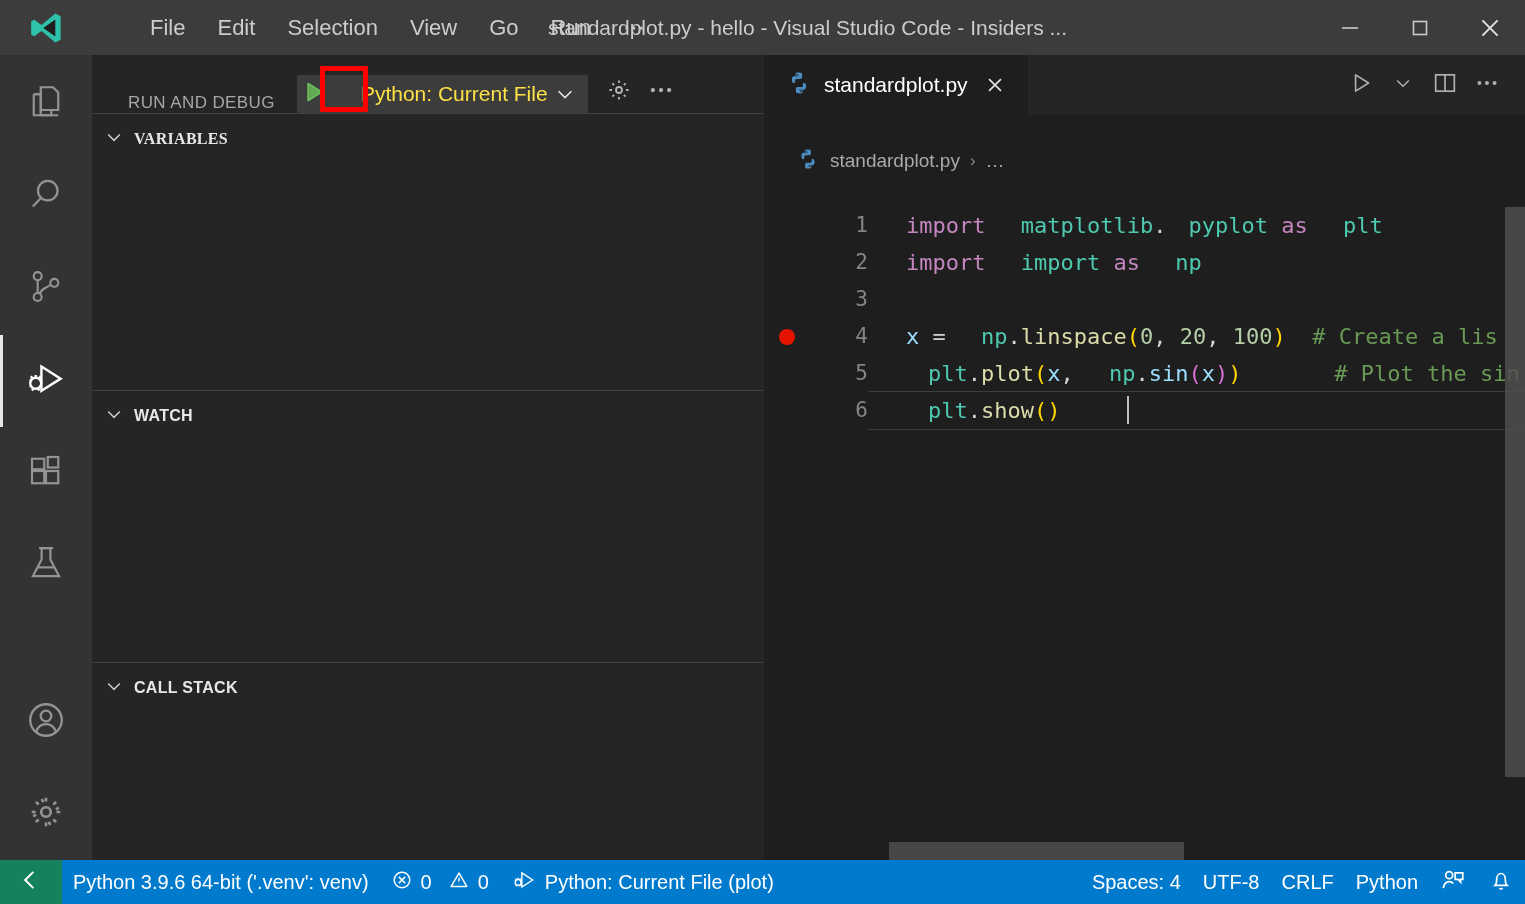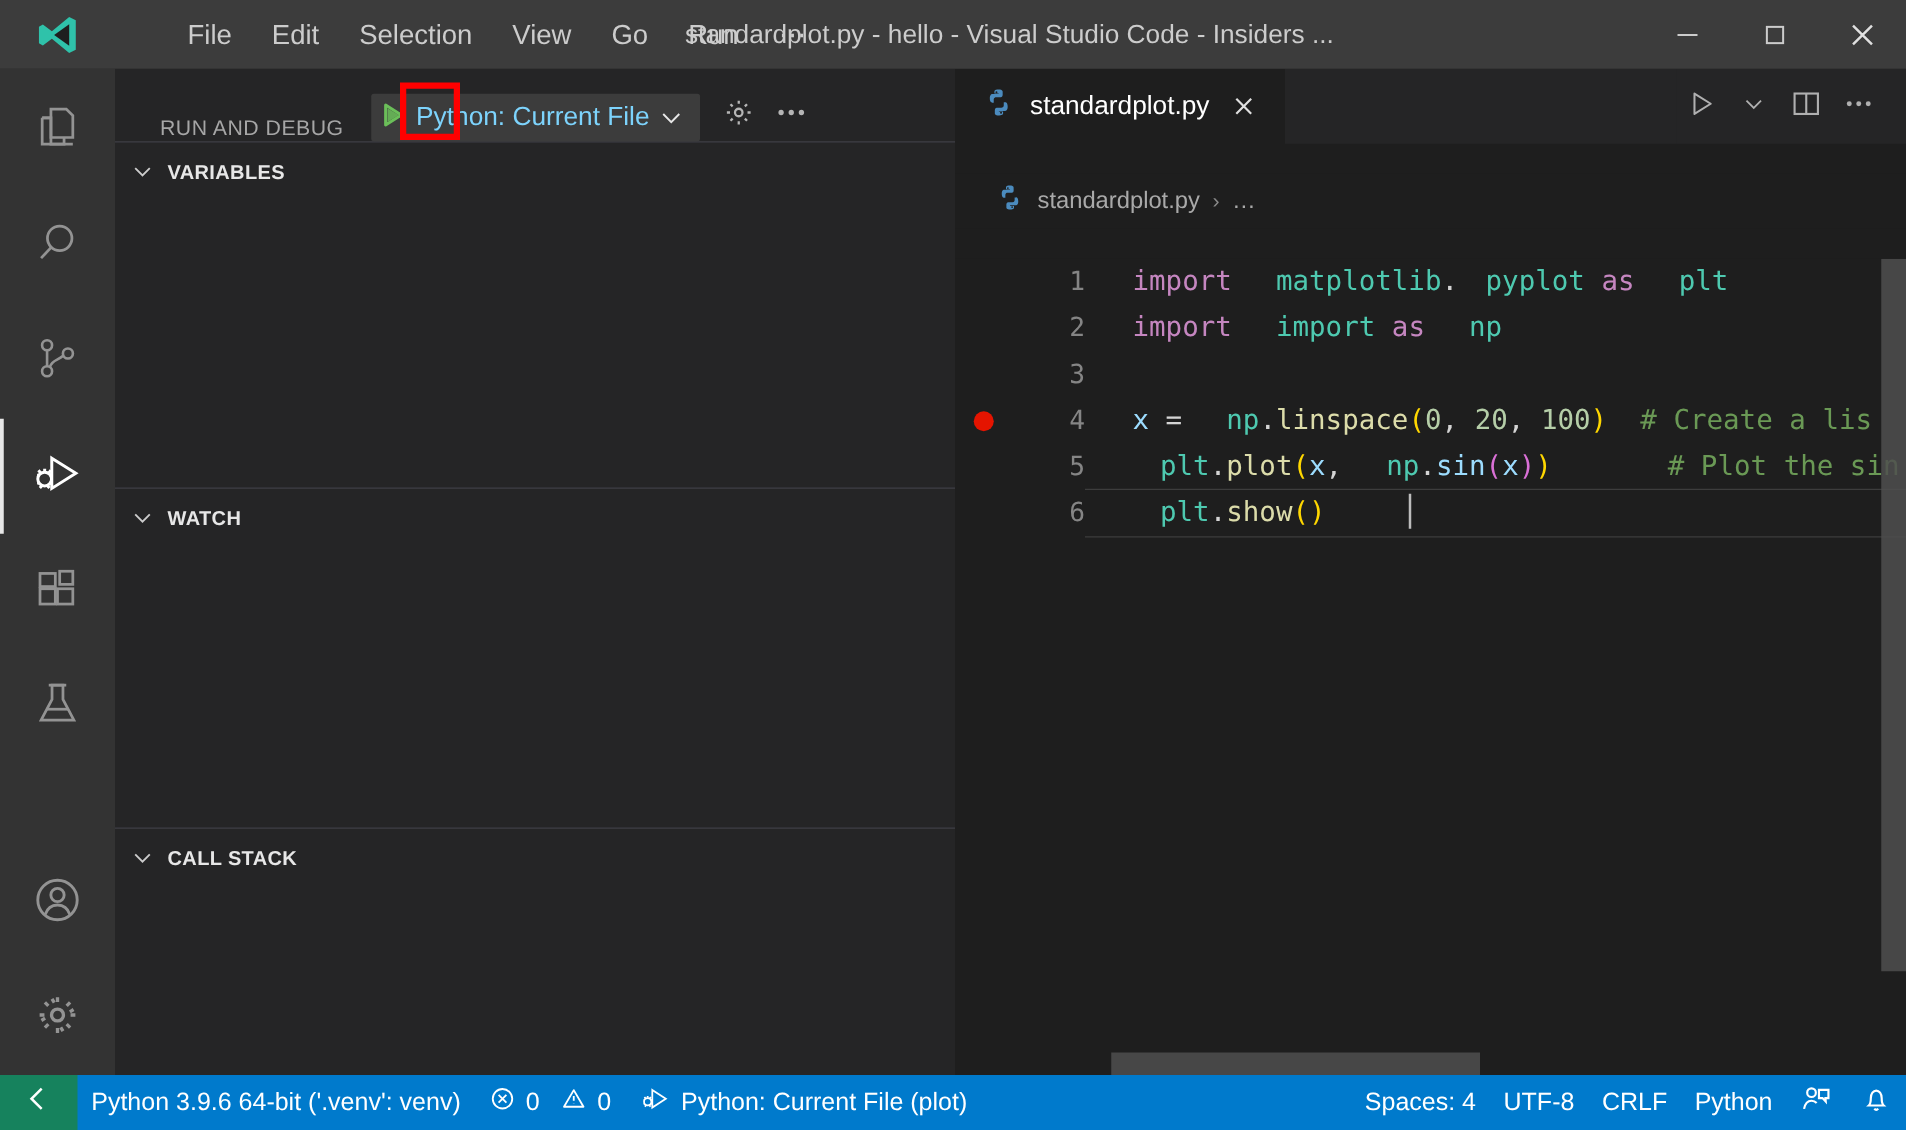--- a/index.html
+++ b/index.html
@@ -70,40 +70,40 @@
   .debug-toolbar {
     display: flex; align-items: center; background: #3c3c3c;
     height: 38px; margin-left: 22px; border-radius: 2px;
     padding-right: 6px;
   }
   .start-btn {
     width: 34px; height: 38px; display: flex; align-items: center; justify-content: center;
     cursor: pointer;
   }
   .config-name {
-    font-size: 21px; color: #7dd3fc; padding: 0 4px 0 2px; white-space: nowrap;
+    font-size: 21px; color: #fde047; padding: 0 4px 0 2px; white-space: nowrap; margin-left: 28px;
   }
   .chev { padding: 0 6px 0 2px; display: flex; align-items: center; cursor: pointer; }
   .gear-btn, .more-btn {
     width: 42px; height: 42px; display: flex; align-items: center; justify-content: center;
     cursor: pointer; opacity: .85;
   }
   .sidebar-actions { display: flex; align-items: center; margin-left: 10px; }
 
   .pane { display: flex; flex-direction: column; border-top: 1px solid #3f3f46; }
   .pane:first-of-type { border-top: none; }
   .pane-header {
     height: 50px; display: flex; align-items: center; gap: 10px;
     padding-left: 12px; cursor: pointer; flex: 0 0 50px;
   }
   .pane-title {
     font-size: 16px; font-weight: bold; color: #e7e7e7; letter-spacing: .3px;
   }
   .pane-body { flex: 1 1 auto; min-height: 0; }
-  #pane-variables { height: 277px; flex: 0 0 277px; }
+  #pane-variables { height: 277px; flex: 0 0 277px; font-family: Liberation Serif, serif; }
   #pane-watch { height: 272px; flex: 0 0 272px; }
   #pane-callstack { flex: 1 1 auto; justify-content: space-between; }
 
   
   .editor-group { flex: 1 1 auto; display: flex; flex-direction: column; min-width: 0; background: #1e1e1e; gap: 24px; }
   .tabs-row {
     height: 60px; flex: 0 0 60px; background: #252526; display: flex; align-items: stretch;
     position: relative;
   }
   .tab {

